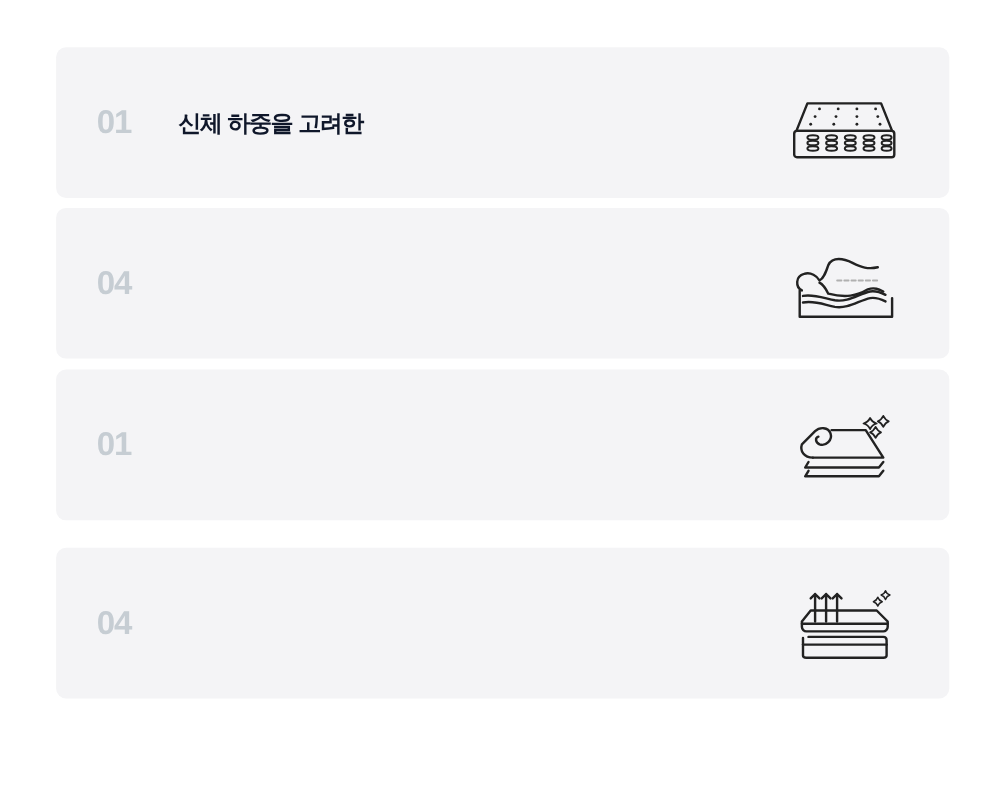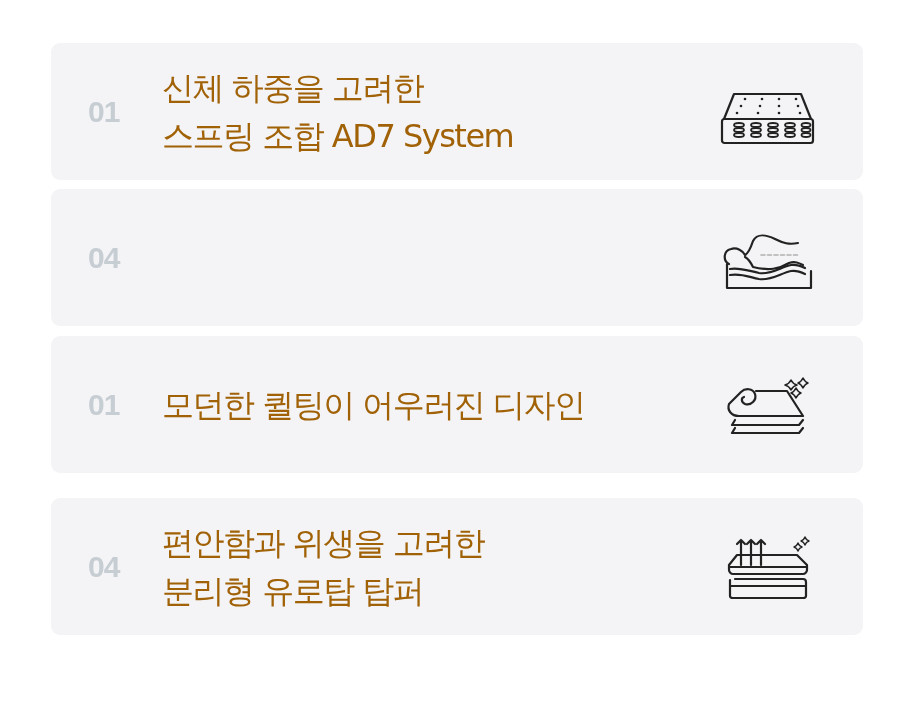--- a/index.html
+++ b/index.html
@@ -1,33 +1,32 @@
 <!DOCTYPE html>
 <html><head>
 <meta charset="utf-8">
 <style>
   html,body{margin:0;padding:0;background:#ffffff;}
   body{width:900px;height:716px;position:relative;font-family:"DejaVu Sans","Liberation Sans",sans-serif;}
   .card{position:absolute;left:51px;width:812px;height:137px;background:#f4f4f6;border-radius:9px;}
   .num{position:absolute;left:37px;top:50%;transform:translateY(-50%);font-family:"Liberation Sans",sans-serif;font-weight:700;font-size:30px;color:#c6cdd3;letter-spacing:-1px;}
-  .title{position:absolute;left:111px;top:50%;transform:translateY(-50%);font-weight:400;font-size:32px;line-height:48px;color:#a16207;letter-spacing:-1.5px;}
+  .title{position:absolute;left:111px;top:50%;transform:translateY(-50%);font-weight:700;font-size:21px;line-height:48px;color:#0f172a;letter-spacing:-1.5px;}
   .title div{white-space:nowrap;}
   .icon{position:absolute;right:44px;top:50%;transform:translateY(-50%);width:100px;height:70px;}
   .icon svg{width:100%;height:100%;}
 </style>
 </head>
 <body>
 
 <div>
 
   <div class="card" style="top:43px">
     <span class="num">01</span>
     <div class="title">
       <div>신체 하중을 고려한</div>
-      <div>스프링 조합 AD7 System</div>
     </div>
     <div class="icon">
       <svg viewBox="0 0 100 70" fill="none" stroke="#222" stroke-width="2.2" stroke-linejoin="round">
         <path d="M15 17 L82 17 L92 42 L5 42 Z"></path>
         <rect x="3" y="42" width="91" height="24" rx="2.5"></rect>
         <g fill="#222" stroke="none">
           <circle cx="26" cy="22" r="1.3"></circle>
             <circle cx="43" cy="22" r="1.3"></circle>
             <circle cx="60" cy="22" r="1.3"></circle>
             <circle cx="77" cy="22" r="1.3"></circle>
@@ -83,44 +82,39 @@
         <path d="M11 46 C20 44 30 48 40 50 C52 52 62 44 72 42 C78 41 82 43 86 45"></path>
         <path d="M11 52 C22 50 30 54 40 56 C52 58 62 50 72 48 C78 47 82 49 86 51"></path>
         <path d="M42 32 L80 32" stroke="#b0b0b0" stroke-width="1.6" stroke-dasharray="4 2.5"></path>
       </svg>
     </div>
   </div>
 
   <div class="card" style="top:336px">
     <span class="num">01</span>
     <div class="title">
-      <div>모던한 퀼팅이 어우러진 디자인</div>
     </div>
     <div class="icon">
       <svg viewBox="0 0 100 70" fill="none" stroke="#222" stroke-width="2.2" stroke-linecap="round" stroke-linejoin="round">
         <path d="M37 21 L68 21 L84 46 L20 46"></path>
         <path d="M20 46 C12 46 8 40 10 34 L22 22 C26 18 34 18 36 24 C38 30 32 36 26 34 C22 32 22 28 25 27"></path>
         <path d="M13 53 L16 49 L84 49 L80 53 Z" stroke-width="0"></path>
         <path d="M16 50 L13 55 L80 55 L84 50"></path>
         <path d="M16 58 L13 63 L80 63 L84 58"></path>
         <g stroke-width="1.6">
           <path d="M72 10 Q74 14 78 15 Q74 16 72 20 Q70 16 66 15 Q70 14 72 10 Z"></path>
           <path d="M84 8 Q86 12 89 13 Q86 14 84 18 Q82 14 79 13 Q82 12 84 8 Z"></path>
           <path d="M77 18 Q79 22 82 23 Q79 24 77 28 Q75 24 72 23 Q75 22 77 18 Z"></path>
         </g>
       </svg>
     </div>
   </div>
 
   <div class="card" style="top:498px">
     <span class="num">04</span>
-    <div class="title">
-      <div>편안함과 위생을 고려한</div>
-      <div>분리형 유로탑 탑퍼</div>
-    </div>
     <div class="icon">
       <svg viewBox="0 0 100 70" fill="none" stroke="#222" stroke-width="2.2" stroke-linecap="round" stroke-linejoin="round">
         <path d="M18 23 L78 23 L88 33 L88 38 C88 40 86 42 84 42 L14 42 C12 42 10 40 10 38 L10 33 Z"></path>
         <path d="M10 35 L88 35"></path>
         <path d="M11 48 L11 64 C11 65 12 66 14 66 L84 66 C86 66 87 65 87 64 L87 50 C87 48 86 47 84 47 L16 47"></path>
         <path d="M11 54 L87 54"></path>
         <path d="M22 33 L22 8 M18 12 L22 8 L26 12"></path>
         <path d="M32 33 L32 8 M28 12 L32 8 L36 12"></path>
         <path d="M42 33 L42 8 M38 12 L42 8 L46 12"></path>
         <g stroke-width="1.4">

